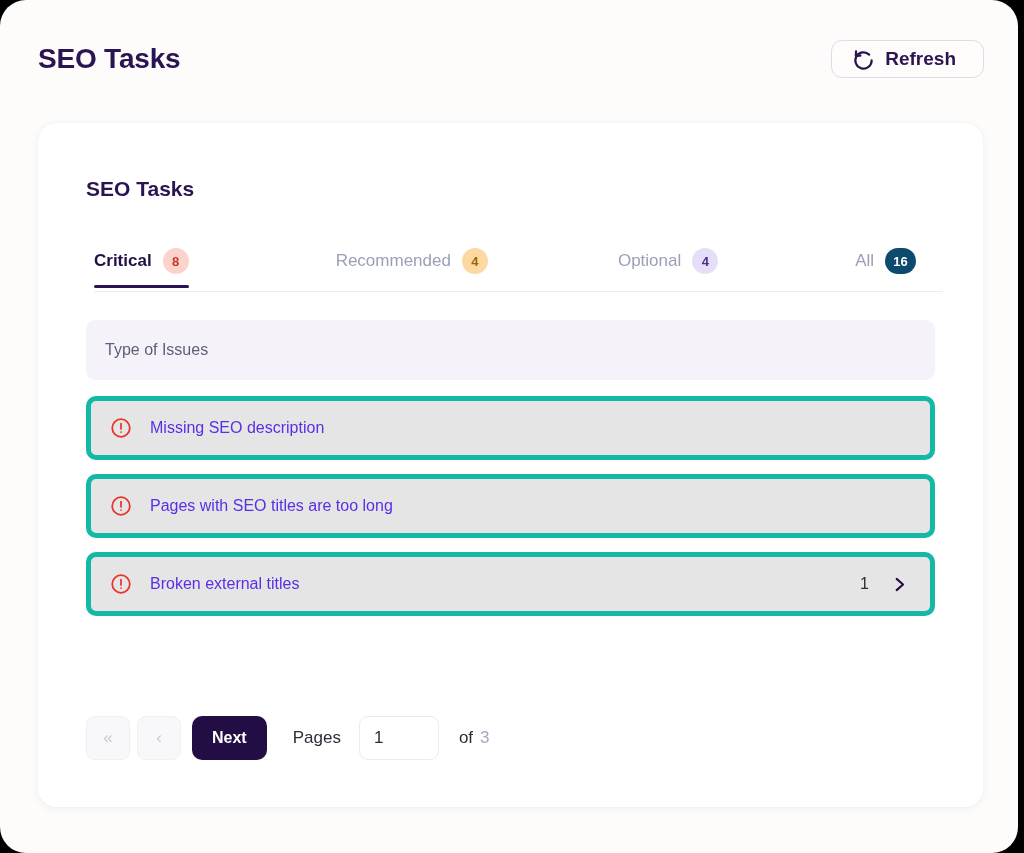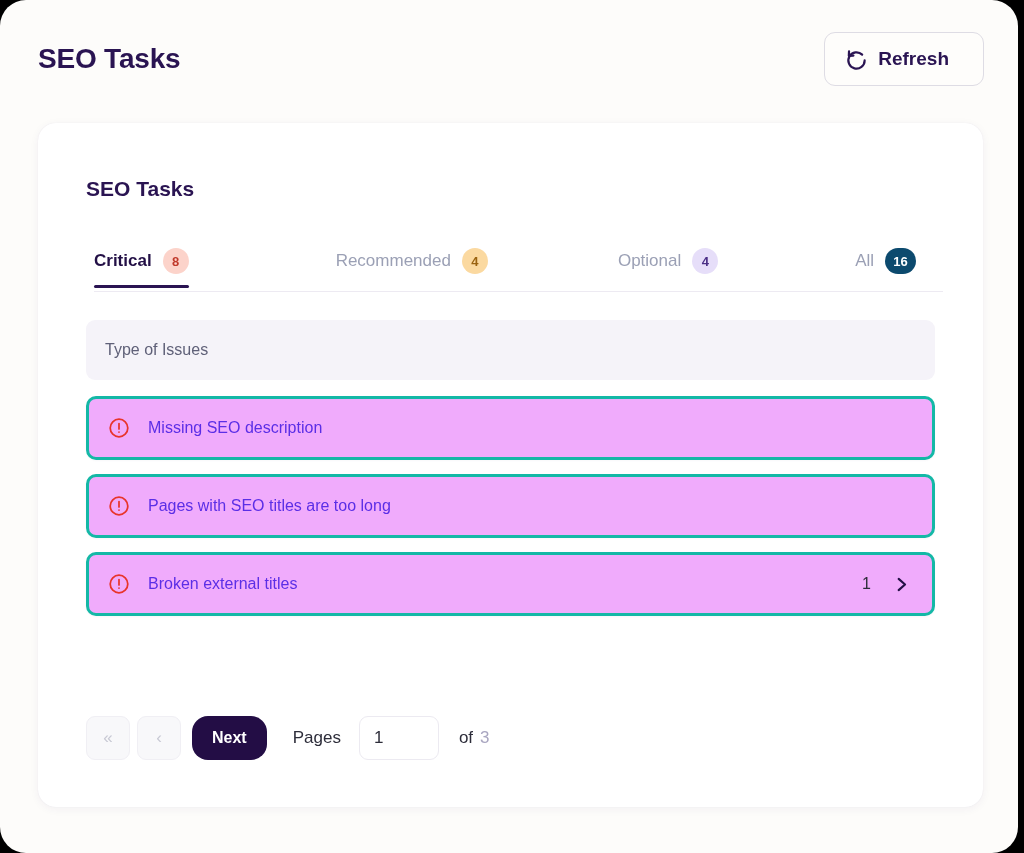--- a/index.html
+++ b/index.html
@@ -39,22 +39,22 @@
     font-size: 28px;
     font-weight: bold;
     color: #2a1452;
     letter-spacing: -0.2px;
   }
 
   .refresh-btn {
     display: flex;
     align-items: center;
     gap: 10px;
-    height: 54px;
-    padding: 0 34px 0 20px;
+    height: 38px;
+    padding: 0 27px 0 20px;
     background: #fefdfb;
     border: 1px solid #dedce4;
     border-radius: 11px;
     cursor: pointer;
     font-family: inherit;
   }
   .refresh-btn .label {
     font-size: 19px;
     font-weight: bold;
     color: #2a1452;
@@ -148,22 +148,22 @@
     align-items: center;
     padding-left: 19px;
   }
   .list-head-label { font-size: 16px; color: #5f6078; }
 
   .rows { position: absolute; left: 48px; top: 273px; width: 849px; }
 
   .row {
     height: 64px;
     margin-bottom: 14px;
-    background: #f0abfc;
-    border: 3px solid #14b8a6;
+    background: #e5e5e5;
+    border: 5px solid #14b8a6;
     border-radius: 10px;
     display: flex;
     align-items: center;
     padding: 0 22px 0 19px;
     cursor: pointer;
     box-shadow: 0 1px 2px rgba(70,50,120,0.035);
   }
   .alert-icon { width: 22px; height: 22px; flex: 0 0 auto; display: block; }
   .row-label {
     margin-left: 18px;
@@ -196,21 +196,21 @@
     align-items: center;
     justify-content: center;
     cursor: default;
     font-family: inherit;
     margin-right: 7px;
   }
   .pg-next {
     height: 44px;
     padding: 0 20px;
     border: none;
-    border-radius: 16px;
+    border-radius: 10px;
     background: #230d45;
     color: #ffffff;
     font-size: 16px;
     font-weight: bold;
     cursor: pointer;
     font-family: inherit;
     margin-left: 4px;
   }
   .pg-page-label { font-size: 17px; color: #2d2d3a; margin-left: 26px; }
   .pg-input {

